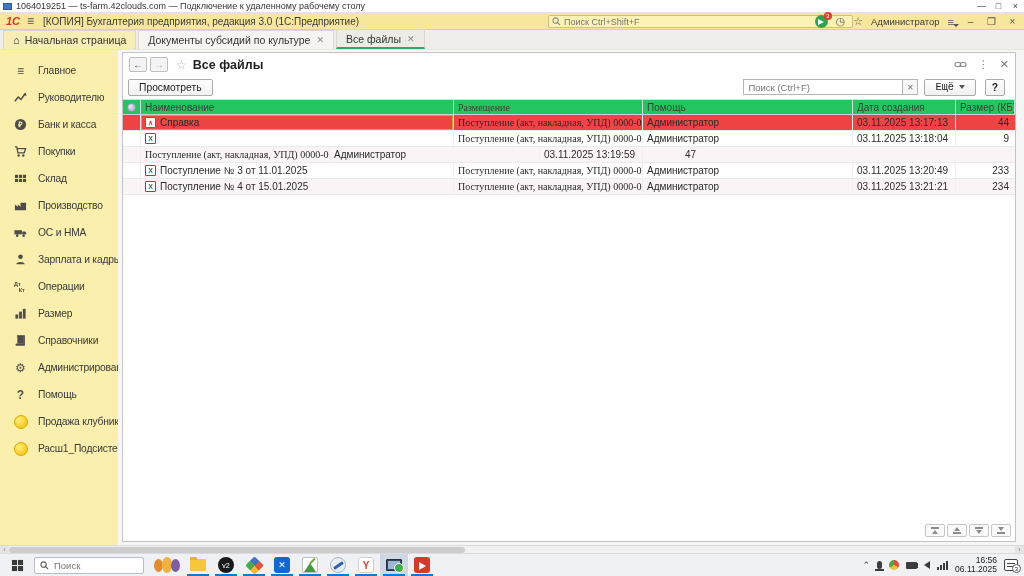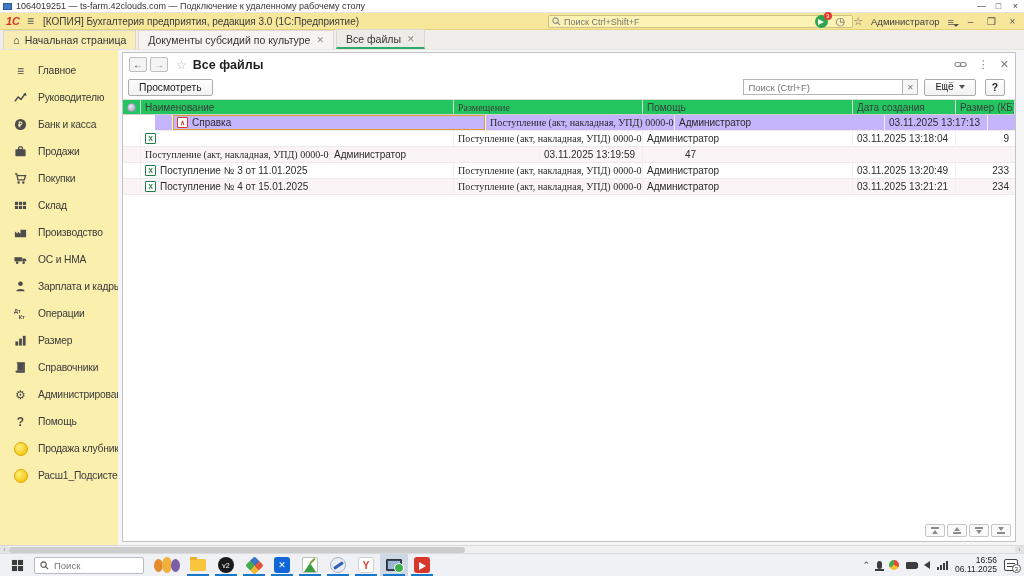--- a/index.html
+++ b/index.html
@@ -94,21 +94,21 @@
   .trow { display:flex; height:16px; line-height:15px; border-bottom:1px solid #eceaec; }
   .thead { background:#22c55e; border-top:1px solid #dcdcdc; border-bottom:1px solid #cfcfcf; color:#3c3c3c; }
   .thead .c { border-right:1px solid #d9d9d9; }
   .c { padding:0 4px; white-space:nowrap; overflow:hidden; flex:none; border-right:1px solid #f1eff1; }
   .c0 { width:18px; display:flex; align-items:center; justify-content:center; padding:0; }
   .c1 { width:313px; display:flex; align-items:center; gap:4px; }
   .c2 { width:189px;font-family:Liberation Serif, serif; } .c3 { width:210px; } .c4 { width:103px; }
   .c5 { width:59px; text-align:right; padding-right:6px; border-right:none; }
   .sphere { width:9px; height:9px; border-radius:50%; background:radial-gradient(circle at 35% 30%, #e8e6f2, #a8a4c6); border:1px solid #9a96b8; }
   .trow.alt { background:#faf4f7; }
-  .trow.selected { background:#c4b5fd;margin-left:32px; }
+  .trow.selected { background:#ef4444; }
   .trow.selected .c1 { box-shadow:inset 0 0 0 1px #dc9f2c; }
   .ficon { width:11px; height:11px; flex:none; border-radius:1px; font-size:7px; font-weight:bold;
            display:flex; align-items:center; justify-content:center; background:#fff; }
   .ficon.pdf { border:1px solid #d23b2e; color:#d23b2e; }
   .ficon.xls { border:1px solid #1e7e45; color:#1e7e45; }
 
   
   .pager { position:absolute; right:4px; bottom:4px; display:flex; gap:2px; }
   .pg-btn { width:20px; height:13px; border:1px solid #c6c6c6; background:#fafafa; border-radius:2px;
             display:flex; align-items:center; justify-content:center; }
@@ -248,29 +248,20 @@
           <svg width="13" height="13" viewBox="0 0 14 14">
               <circle cx="7" cy="7" r="6" fill="#4c4c4c"></circle>
               <text x="7" y="10" font-size="8" fill="#fbefae" text-anchor="middle" font-family="Liberation Sans,sans-serif" font-weight="bold">₽</text>
             </svg>
         </span>
         <span class="side-lbl">Банк и касса</span>
       </div>
       <div class="side-item">
         <span class="side-ic">
           <svg width="13" height="13" viewBox="0 0 14 14">
-              <rect x="1.5" y="4.5" width="11" height="7.5" rx="1" fill="#4c4c4c"></rect>
-              <rect x="5" y="2" width="4" height="3" rx="1" fill="none" stroke="#4c4c4c" stroke-width="1.4"></rect>
-            </svg>
-        </span>
-        <span class="side-lbl">Продажи</span>
-      </div>
-      <div class="side-item">
-        <span class="side-ic">
-          <svg width="13" height="13" viewBox="0 0 14 14">
               <path d="M1,2 H3 L4.2,8.5 H11 L12.5,4 H3.6" fill="none" stroke="#4c4c4c" stroke-width="1.4"></path>
               <circle cx="5" cy="11.3" r="1.3" fill="#4c4c4c"></circle>
               <circle cx="10" cy="11.3" r="1.3" fill="#4c4c4c"></circle>
             </svg>
         </span>
         <span class="side-lbl">Покупки</span>
       </div>
       <div class="side-item">
         <span class="side-ic">
           <svg width="13" height="13" viewBox="0 0 14 14">

